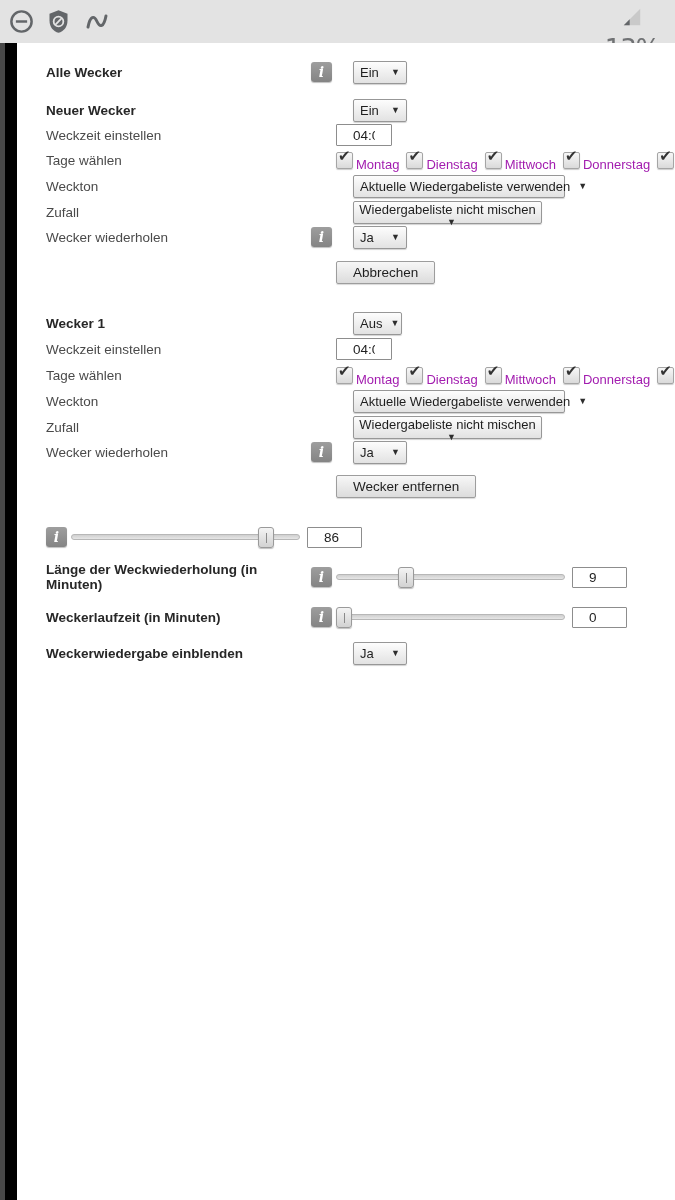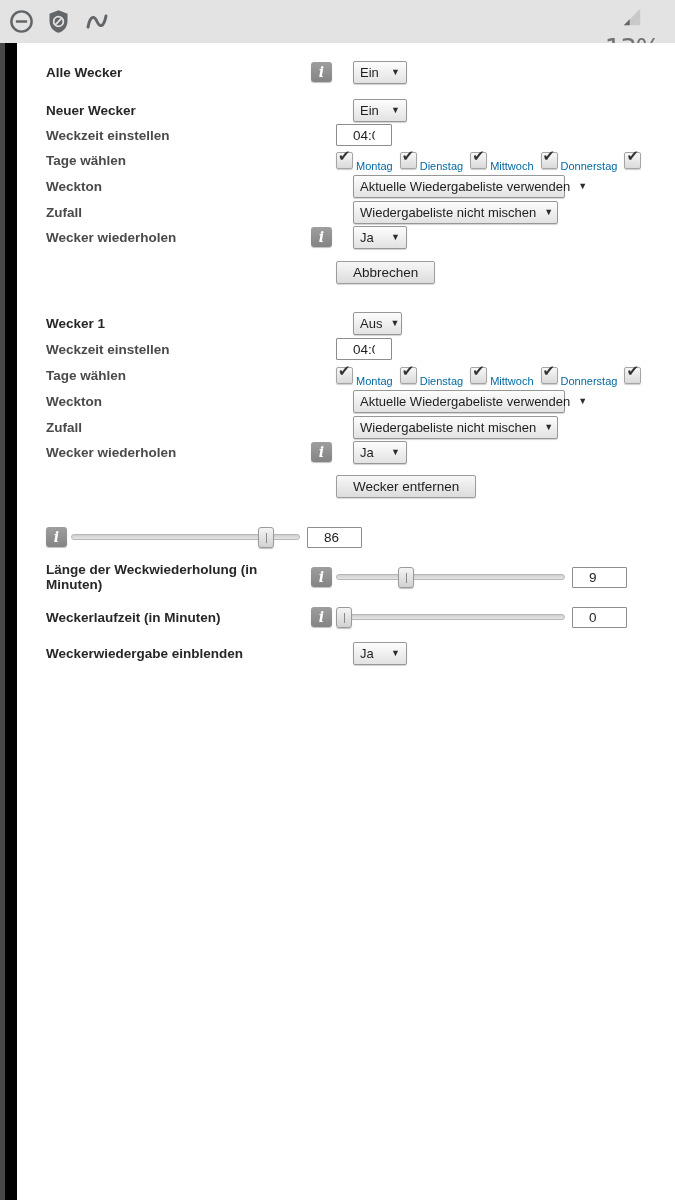--- a/index.html
+++ b/index.html
@@ -15,52 +15,52 @@
   .sb-right { display:flex; align-items:center; gap:4px;flex-direction:column; }
   .sb-icon { display:block; }
   .sb-text { font-family:"DejaVu Sans", sans-serif; font-size:26px; color:#707274; letter-spacing:-1px; }
 
   
   .page { position:absolute; top:43px; left:0; right:0; bottom:0; background:#fff; padding-top:17px; }
   .strip-outer { position:absolute; top:43px; bottom:0; left:0; width:5px; background:#484848; z-index:5; }
   .strip-inner { position:absolute; top:43px; bottom:0; left:5px; width:12px; background:#000; z-index:5; }
 
   .row { display:flex; align-items:center; min-height:24px; padding-left:46px; }
-  .lbl { width:265px; flex:none; font-size:13.5px; color:#4a4a4a;font-weight:bold; }
+  .lbl { width:265px; flex:none; font-size:13.5px; color:#4a4a4a; }
   .lbl.bold { font-weight:bold; color:#272727; }
   .info-slot { width:25px; flex:none; display:flex; align-items:center; }
   .info-btn { width:21px; height:20px; border-radius:3px; background:linear-gradient(#9e9e9e,#848484);
     color:#fff; font:bold italic 14px "DejaVu Serif", serif; text-align:center; line-height:20px;
     box-shadow:0 1px 1px rgba(0,0,0,.25); cursor:pointer; }
 
   .sel { display:inline-flex; align-items:center; justify-content:space-between; height:23px;
     padding:0 6px; border:1px solid #979797; border-radius:2px;
     background:linear-gradient(#fdfdfd,#e2e2e2); box-shadow:0 1px 1px rgba(0,0,0,.18);
     font-size:13px; color:#1e1e1e; cursor:pointer; white-space:nowrap;margin-left:17px; }
   .sel .arrow { font-size:9px; color:#2d2d2d; margin-left:8px; }
   .sel-sm { width:54px; }
   .sel-aus { width:49px; }
   .sel-weckton { width:212px; }
-  .sel-zufall { width:205px; }
+  .sel-zufall { width:189px;flex-direction:column; }
 
   .txt { width:56px; height:22px; border:1px solid #8d8d8d; border-radius:1px;
     font-size:13.5px; color:#1e1e1e; padding:1px 16px; background:#fff; }
   .txt-val { width:55px; height:21px; margin-left:7px; }
 
   .btn { height:23px; padding:0 16px; border:1px solid #9d9d9d; border-radius:2px;
     background:linear-gradient(#f7f7f7,#dcdcdc); box-shadow:0 1px 1px rgba(0,0,0,.15);
     font-size:13.5px; color:#1e1e1e; cursor:pointer; }
 
   .days { display:flex; align-items:flex-end; flex-wrap:nowrap; }
   .day { display:inline-flex; align-items:flex-end; margin-right:7px; }
   .cb { position:relative; width:17px; height:17px; flex:none; border:1px solid #a5a5a5; border-radius:2px;
     background:linear-gradient(#f7f7f7,#dadada); box-shadow:0 1px 1px rgba(0,0,0,.2);
     margin-right:3px; cursor:pointer; }
   .cb .check { position:absolute; top:-6px; left:1px; font-size:15px; color:#333; }
-  .day-label { font-size:11px; color:#0369a1; position:relative; top:3px; }
+  .day-label { font-size:13px; color:#a21caf; position:relative; top:3px; }
 
   .slider { position:relative; width:229px; height:21px; flex:none; }
   .slider .track { position:absolute; top:7px; left:0; right:0; height:6px; border:1px solid #b7b7b7;
     border-radius:4px; background:linear-gradient(#cfcfcf,#e6e6e6); }
   .slider .handle { position:absolute; top:0; width:16px; height:21px; border:1px solid #9a9a9a;
     border-radius:3px; background:linear-gradient(#f4f4f4,#d2d2d2); box-shadow:0 1px 1px rgba(0,0,0,.25);
     cursor:pointer; }
   .slider .handle::after { content:""; position:absolute; left:7px; top:5px; width:1px; height:10px; background:#8a8a8a; }
 
   

